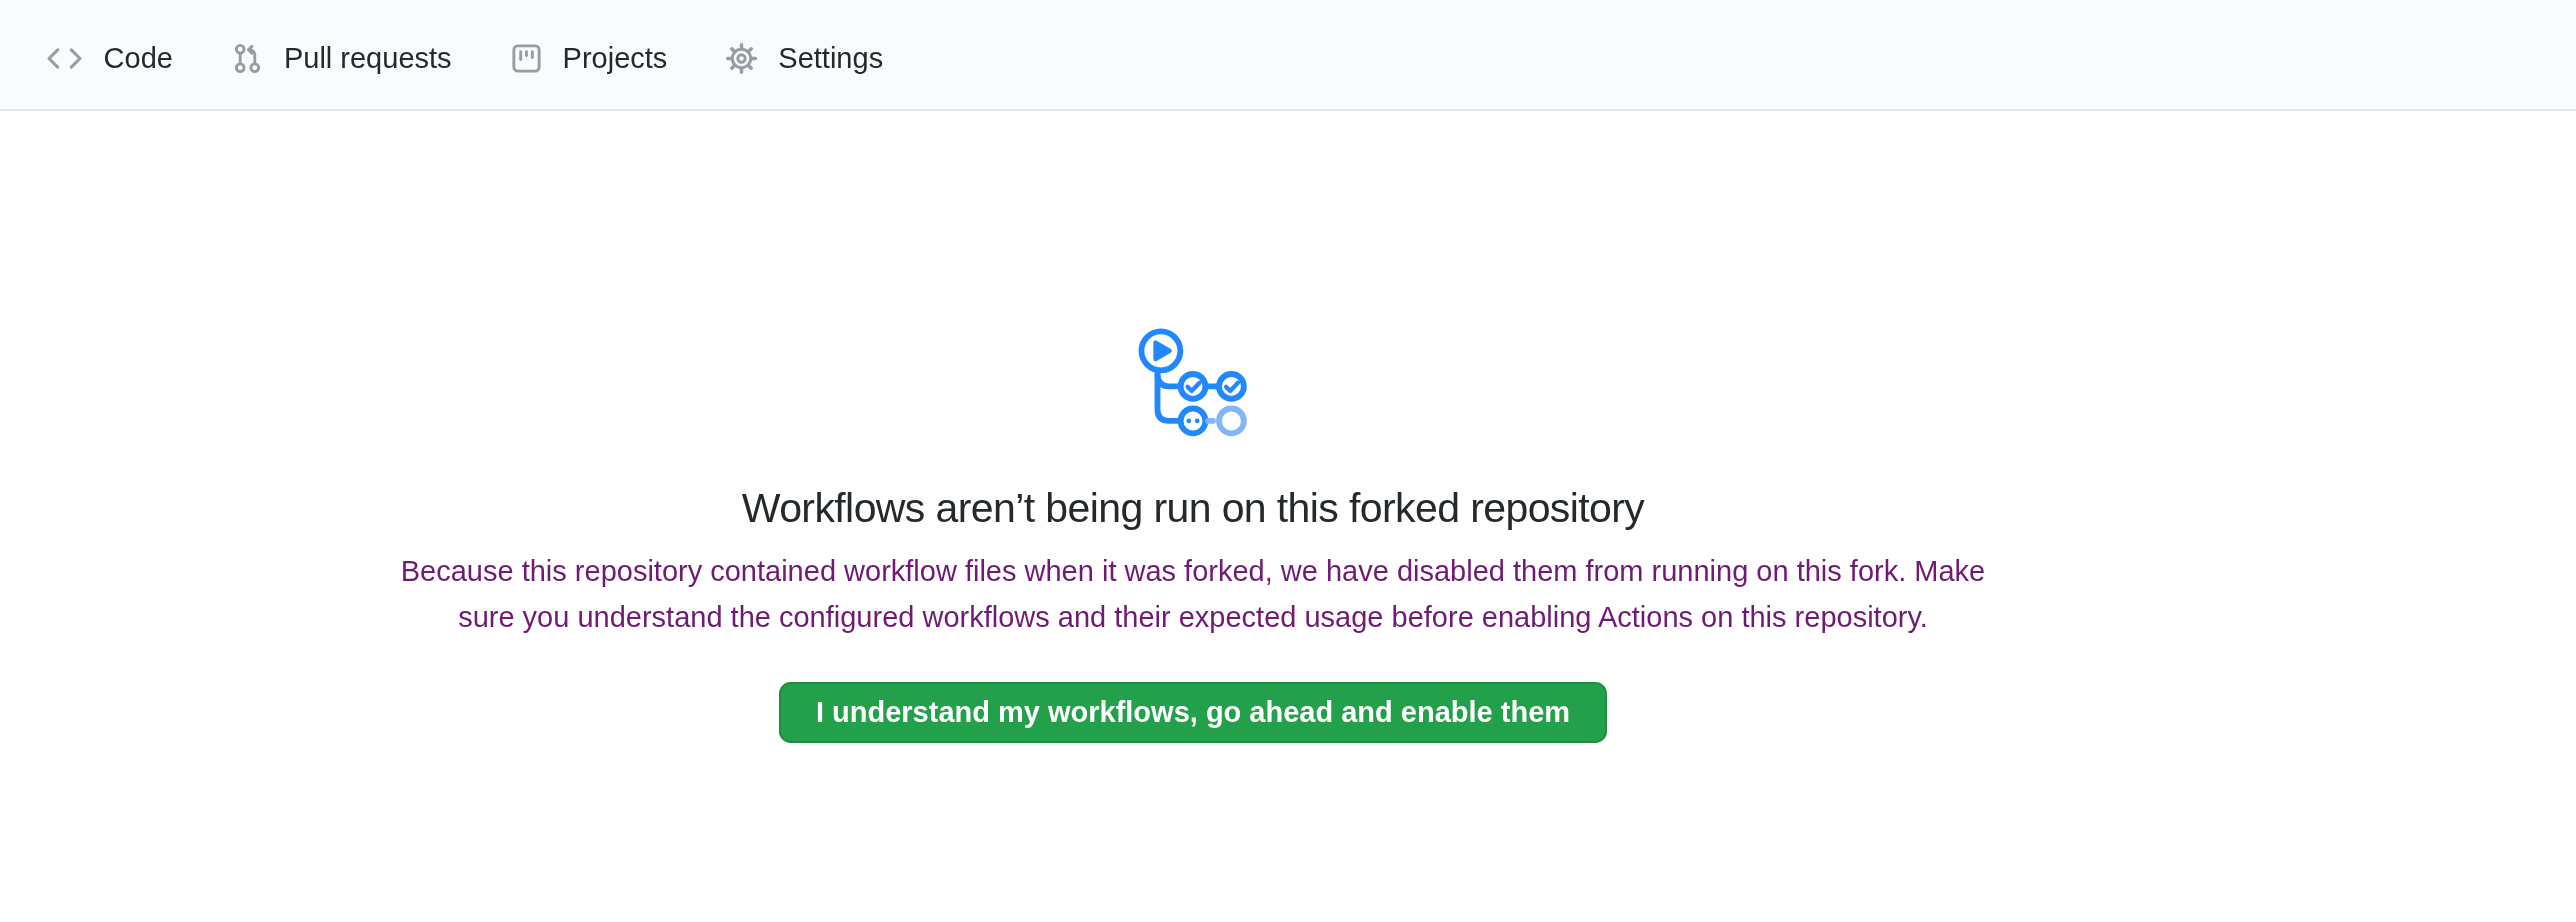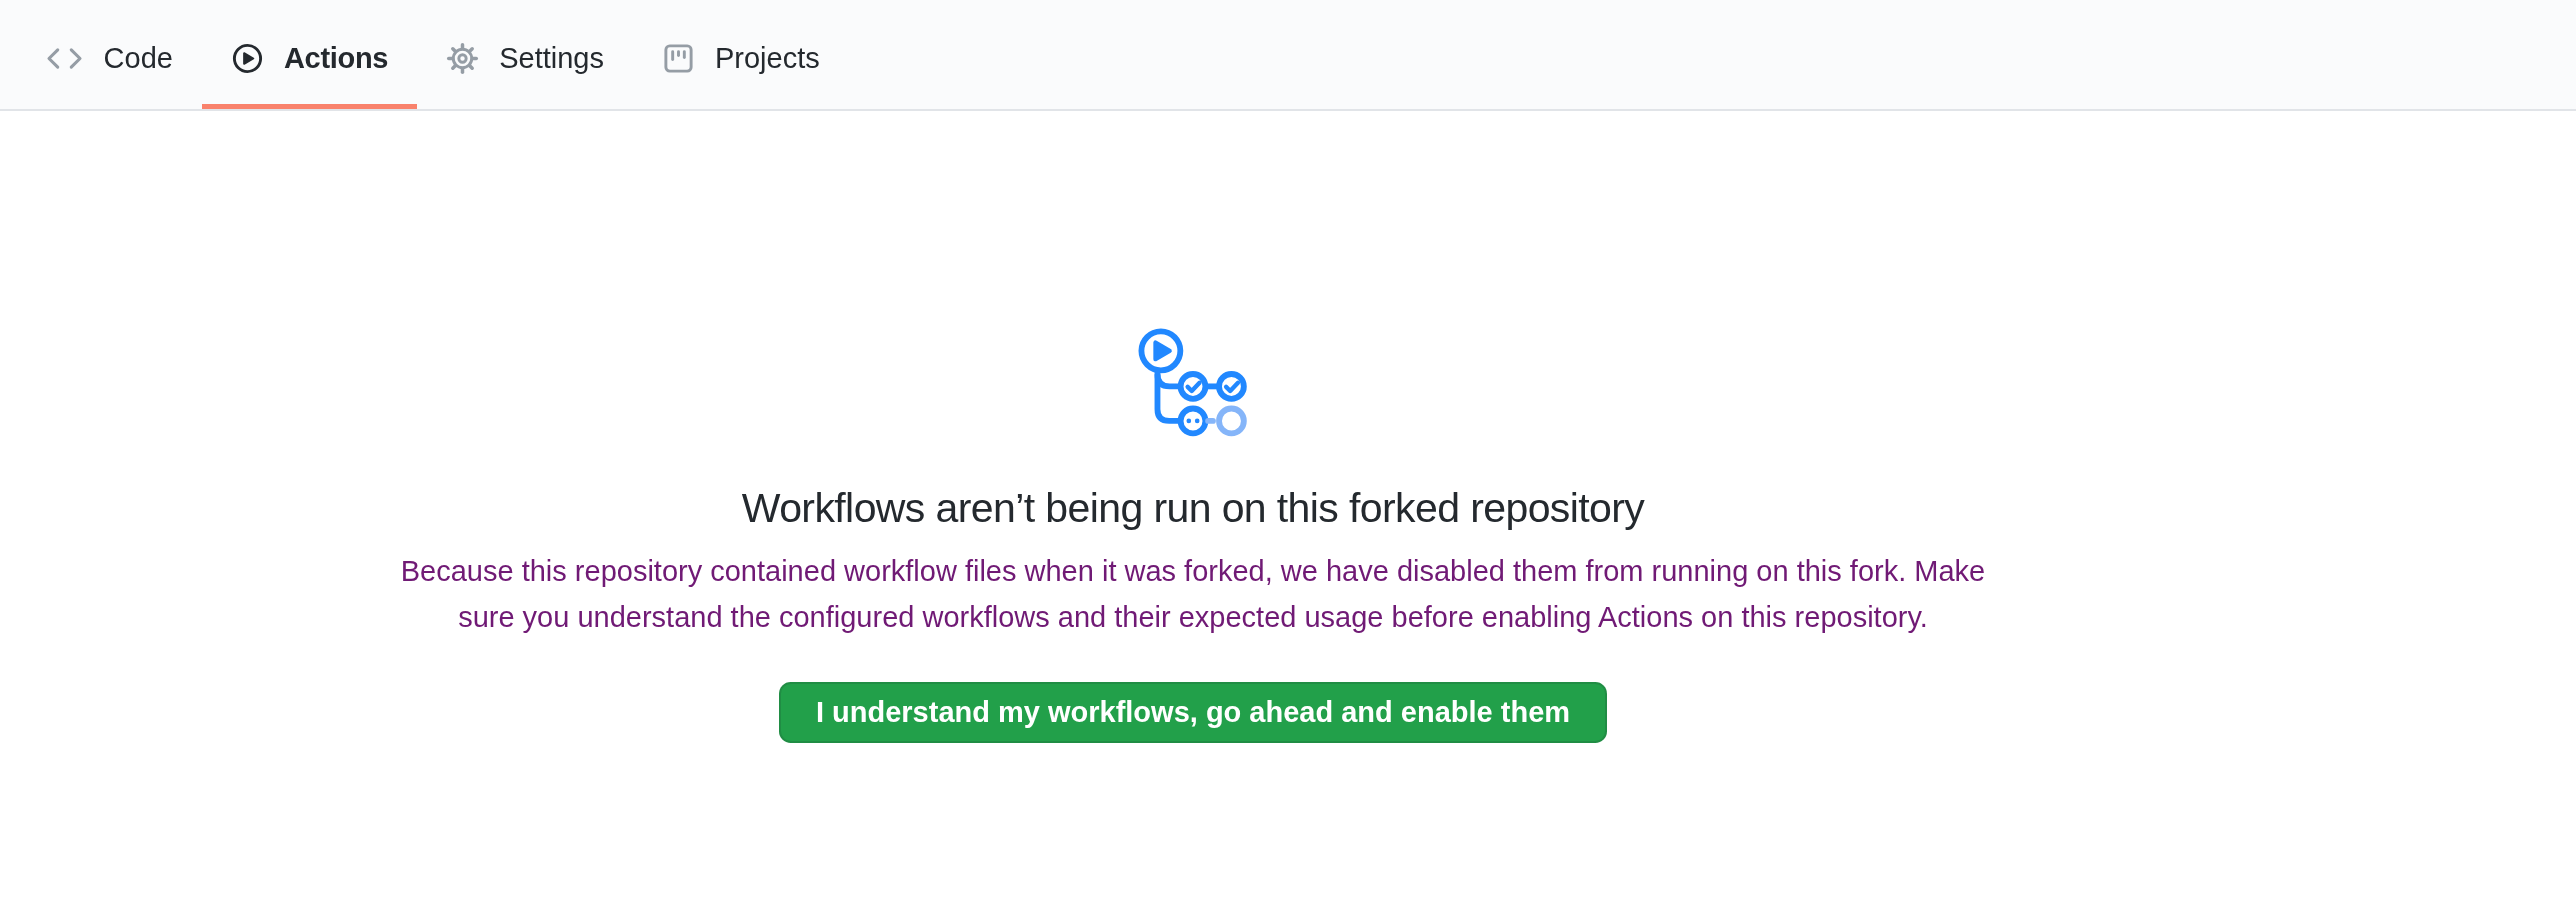--- a/index.html
+++ b/index.html
@@ -92,61 +92,65 @@
   <a class="tab">
     <span class="ticon">
       <svg width="39" height="31" viewBox="0 0 40 32" fill="none" stroke="#959da5" stroke-width="3.2" stroke-linecap="round" stroke-linejoin="round">
         <path d="M13 7 L4 16 L13 25"></path>
           <path d="M27 7 L36 16 L27 25"></path>
       </svg>
     </span>
     <span class="tlabel">Code</span>
   </a>
 
-
-  <a class="tab selected">
+  <a class="tab">
     <span class="ticon">
-      <svg width="33" height="33" viewBox="0 0 34 34">
-        <circle cx="17" cy="17" r="13.5" fill="none" stroke="#24292e" stroke-width="3"></circle>
-        <path d="M13.5 11.5 v11 l9.5 -5.5 z" fill="#24292e" stroke="#24292e" stroke-width="2" stroke-linejoin="round"></path>
+      <svg width="33" height="33" viewBox="0 0 34 34" fill="none" stroke="#959da5" stroke-width="3" stroke-linecap="round" stroke-linejoin="round">
+        <circle cx="9.5" cy="7.5" r="4"></circle>
+        <line x1="9.5" y1="12" x2="9.5" y2="22"></line>
+        <circle cx="9.5" cy="26.5" r="4"></circle>
+        <circle cx="24.5" cy="26.5" r="4"></circle>
+        <path d="M24.5 22 V13 a5 5 0 0 0 -5 -5 h-1"></path>
+        <path d="M21.5 4.5 L18 8 L21.5 11.5"></path>
       </svg>
     </span>
-    <span class="tlabel">Actions</span>
+    <span class="tlabel">Pull requests</span>
+  </a>
+
+
+  <a class="tab">
+    <span class="ticon">
+      <svg width="33" height="33" viewBox="0 0 34 34" fill="none" stroke="#959da5" stroke-width="3" stroke-linecap="round">
+        <rect x="4" y="4" width="26" height="26" rx="4"></rect>
+        <line x1="11" y1="10" x2="11" y2="18"></line>
+        <line x1="17" y1="10" x2="17" y2="14"></line>
+        <line x1="23" y1="10" x2="23" y2="16"></line>
+      </svg>
+    </span>
+    <span class="tlabel">Projects</span>
   </a>
 
   <a class="tab">
     <span class="ticon">
       <svg width="33" height="33" viewBox="0 0 34 34" fill="none" stroke="#959da5" stroke-linecap="round">
         <circle cx="17" cy="17" r="9.5" stroke-width="3"></circle>
         <circle cx="17" cy="17" r="3.8" stroke-width="3"></circle>
         <g stroke-width="3.6">
           <line x1="27.2" y1="17" x2="31.2" y2="17"></line>
           <line x1="24.2" y1="24.2" x2="27" y2="27"></line>
           <line x1="17" y1="27.2" x2="17" y2="31.2"></line>
           <line x1="9.8" y1="24.2" x2="7" y2="27"></line>
           <line x1="6.8" y1="17" x2="2.8" y2="17"></line>
           <line x1="9.8" y1="9.8" x2="7" y2="7"></line>
           <line x1="17" y1="6.8" x2="17" y2="2.8"></line>
           <line x1="24.2" y1="9.8" x2="27" y2="7"></line>
         </g>
       </svg>
     </span>
     <span class="tlabel">Settings</span>
-  </a>
-
-  <a class="tab">
-    <span class="ticon">
-      <svg width="33" height="33" viewBox="0 0 34 34" fill="none" stroke="#959da5" stroke-width="3" stroke-linecap="round">
-        <rect x="4" y="4" width="26" height="26" rx="4"></rect>
-        <line x1="11" y1="10" x2="11" y2="18"></line>
-        <line x1="17" y1="10" x2="17" y2="14"></line>
-        <line x1="23" y1="10" x2="23" y2="16"></line>
-      </svg>
-    </span>
-    <span class="tlabel">Projects</span>
   </a>
 
 </header>
 
 <main class="content">
 
   <div class="hero">
     <svg width="110" height="109" viewBox="0 0 113 112" fill="none">
 
       <circle cx="23.5" cy="23.5" r="20" stroke="#2188ff" stroke-width="6"></circle>

